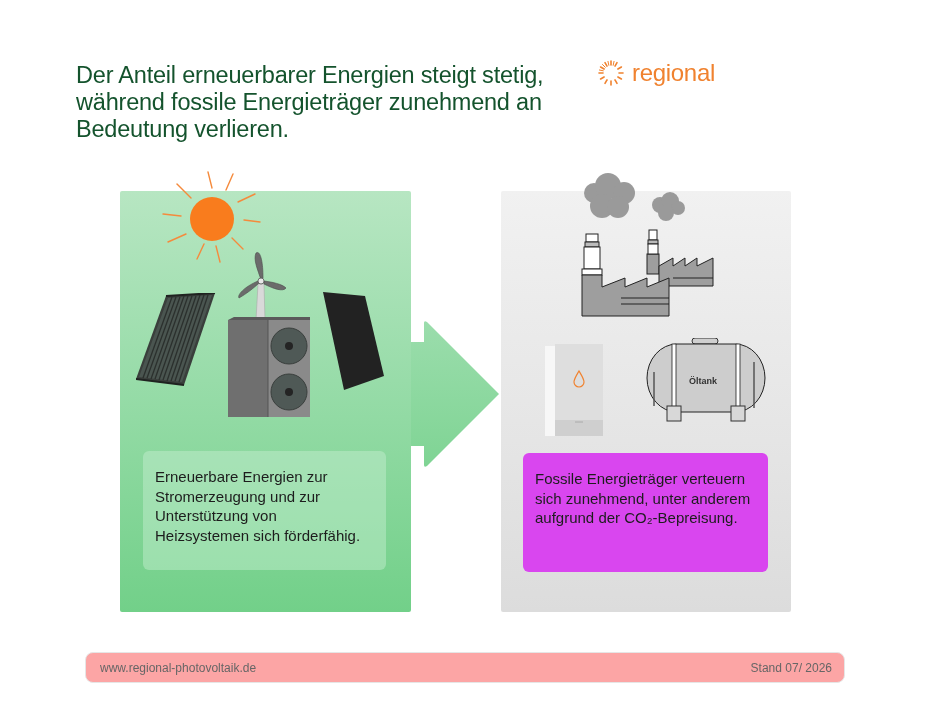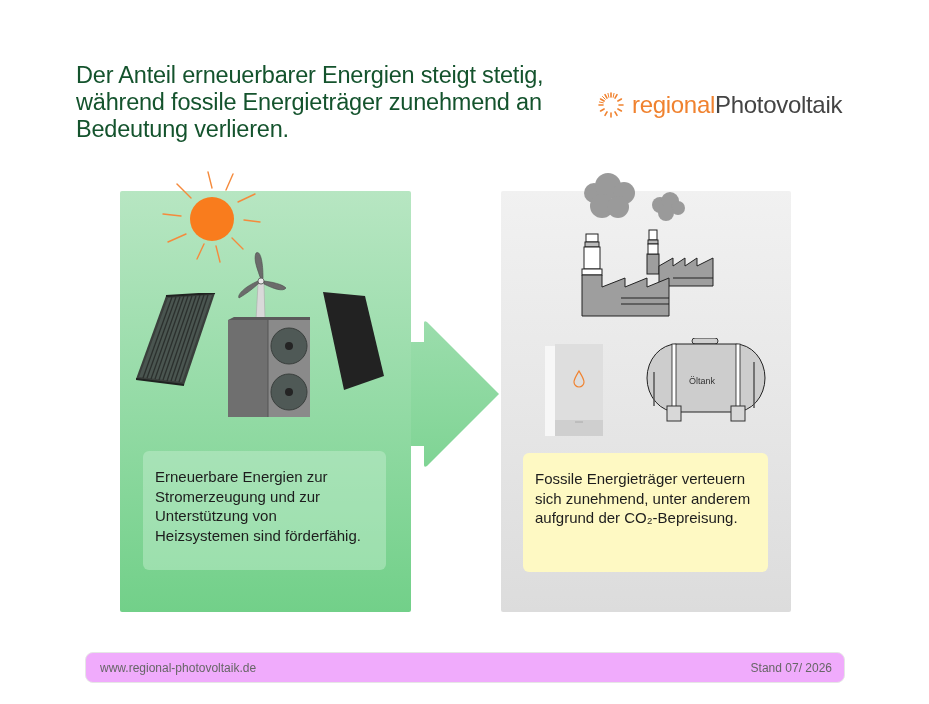--- a/index.html
+++ b/index.html
@@ -1,32 +1,32 @@
 <!DOCTYPE html>
 <html><head>
 <meta charset="utf-8">
 <style>
   html, body { margin:0; padding:0; }
   body { width:929px; height:704px; background:#ffffff; position:relative; overflow:hidden;
          font-family:"Liberation Sans", "DejaVu Sans", sans-serif; color:#222; }
   .headline { position:absolute; left:76px; top:62px; width:470px; font-size:23.5px; line-height:27px; color:#14532d; letter-spacing:-0.2px; }
-  .logo { position:absolute; left:598px; top:58px; height:30px; display:flex; align-items:center;margin-top:32px; }
+  .logo { position:absolute; left:598px; top:58px; height:30px; display:flex; align-items:center; }
   .logo .brand-a { color:#f0822f; font-size:24px; letter-spacing:-0.3px; margin-left:8px; }
   .logo .brand-b { color:#444; font-size:24px; letter-spacing:-0.3px; }
   .panel-green { position:absolute; left:120px; top:191px; width:291px; height:421px;
                  background:linear-gradient(180deg,#b7e6c2 0%,#98dca9 45%,#72d089 100%); border-radius:2px; }
   .panel-gray { position:absolute; left:501px; top:191px; width:290px; height:421px;
                 background:linear-gradient(180deg,#f1f1f1 0%,#e7e7e7 50%,#dcdcdc 100%); border-radius:2px; }
   .arrow { position:absolute; left:411px; top:320px; }
   .text-green { position:absolute; left:143px; top:451px; width:243px; height:119px; background:rgba(200,240,210,0.45);
                 border-radius:6px; }
   .text-green p, .text-gray p { margin:0; padding:16px 12px 0 12px; font-size:15px; line-height:19.5px; color:#1d1d1d; }
-  .text-gray { position:absolute; left:523px; top:453px; width:245px; height:119px; background:#fef9c3; border-radius:6px; }
+  .text-gray { position:absolute; left:523px; top:453px; width:245px; height:119px; background:#d946ef; border-radius:6px; }
   .footer { position:absolute; left:85px; top:652px; width:760px; height:31px; border:1px solid #e6e6e6; border-radius:8px;
-            background:#f0abfc; display:flex; justify-content:space-between; align-items:center; box-sizing:border-box; padding:0 12px 0 14px; }
+            background:#fca5a5; display:flex; justify-content:space-between; align-items:center; box-sizing:border-box; padding:0 12px 0 14px; }
   .footer span { font-size:12px; color:#666; }
   svg { display:block; }
   .abs { position:absolute; }
 </style>
 </head>
 <body>
 
 <div class="headline">Der Anteil erneuerbarer Energien steigt stetig, während fossile Energieträger zunehmend an Bedeutung verlieren.</div>
 
 <div class="logo">
@@ -46,21 +46,20 @@
         <line x1="2.6" y1="7" x2="6.1" y2="9"></line>
         <line x1="7" y1="2.6" x2="9" y2="6.1"></line>
         <line x1="16" y1="1.4" x2="15.2" y2="5.3" stroke-width="1"></line>
         <line x1="10" y1="1.4" x2="10.8" y2="5.3" stroke-width="1"></line>
         <line x1="4.5" y1="4.5" x2="7.3" y2="7.3" stroke-width="1"></line>
         <line x1="1.4" y1="10" x2="5.3" y2="10.8" stroke-width="1"></line>
       </g>
     </svg>
   </span>
   <span class="brand-a">regional</span>
-  <span class="brand-b">Photovoltaik</span>
 </div>
 
 <div class="panel-green"></div>
 
 <div class="arrow">
   <svg width="90" height="148" viewBox="0 0 90 148">
     <defs>
       <linearGradient id="ag" x1="0" y1="0" x2="0" y2="1">
         <stop offset="0" stop-color="#9bddac"></stop>
         <stop offset="1" stop-color="#7fd494"></stop>
@@ -132,21 +131,21 @@
   </svg>
 </div>
 
 <div class="abs" style="left:323px;top:292px;">
   <svg width="62" height="100" viewBox="0 0 62 100">
     <polygon points="0,0 42,4 61,84 21,98" fill="#222222"></polygon>
   </svg>
 </div>
 
 <div class="text-green">
-  <p>Erneuerbare Energien zur Stromerzeugung und zur Unterstützung von Heizsystemen sind förderfähig.</p>
+  <p>Erneuerbare Energien zur Stromerzeugung und zur Unterstützung von Heizsystemen sich förderfähig.</p>
 </div>
 
 <div class="panel-gray"></div>
 
 <div class="abs" style="left:580px;top:173px;">
   <svg width="105" height="55" viewBox="0 0 105 55">
     <g fill="#9a9a9a">
       <circle cx="14" cy="20" r="10"></circle>
       <circle cx="28" cy="13" r="13"></circle>
       <circle cx="44" cy="20" r="11"></circle>
@@ -195,21 +194,21 @@
     <rect x="50" y="0" width="26" height="6" rx="3" fill="#cfcfcf" stroke="#333" stroke-width="1"></rect>
     <rect x="5" y="6" width="118" height="68" rx="30" ry="34" fill="#cdcdcd" stroke="#222" stroke-width="1"></rect>
     <line x1="12" y1="34" x2="12" y2="68" stroke="#555" stroke-width="1.5"></line>
     <line x1="112" y1="24" x2="112" y2="70" stroke="#555" stroke-width="1.5"></line>
     <rect x="30" y="6" width="4" height="68" fill="#fff" stroke="#222" stroke-width="0.8"></rect>
     <rect x="94" y="6" width="4" height="68" fill="#fff" stroke="#222" stroke-width="0.8"></rect>
     <rect x="25" y="68" width="14" height="15" fill="#d8d8d8" stroke="#333" stroke-width="1"></rect>
     <rect x="89" y="68" width="14" height="15" fill="#d8d8d8" stroke="#333" stroke-width="1"></rect>
   </svg>
 </div>
-<div class="abs" style="left:689px;top:376px;font-size:9px;color:#333;">Öltank</div>
+<div class="abs" style="left:689px;top:376px;font-size:9px;color:#333;font-weight:bold;">Öltank</div>
 
 <div class="text-gray">
   <p>Fossile Energieträger verteuern sich zunehmend, unter anderem aufgrund der CO₂-Bepreisung.</p>
 </div>
 
 <div class="footer">
   <span>www.regional-photovoltaik.de</span>
   <span>Stand 07/ 2026</span>
 </div>
 

